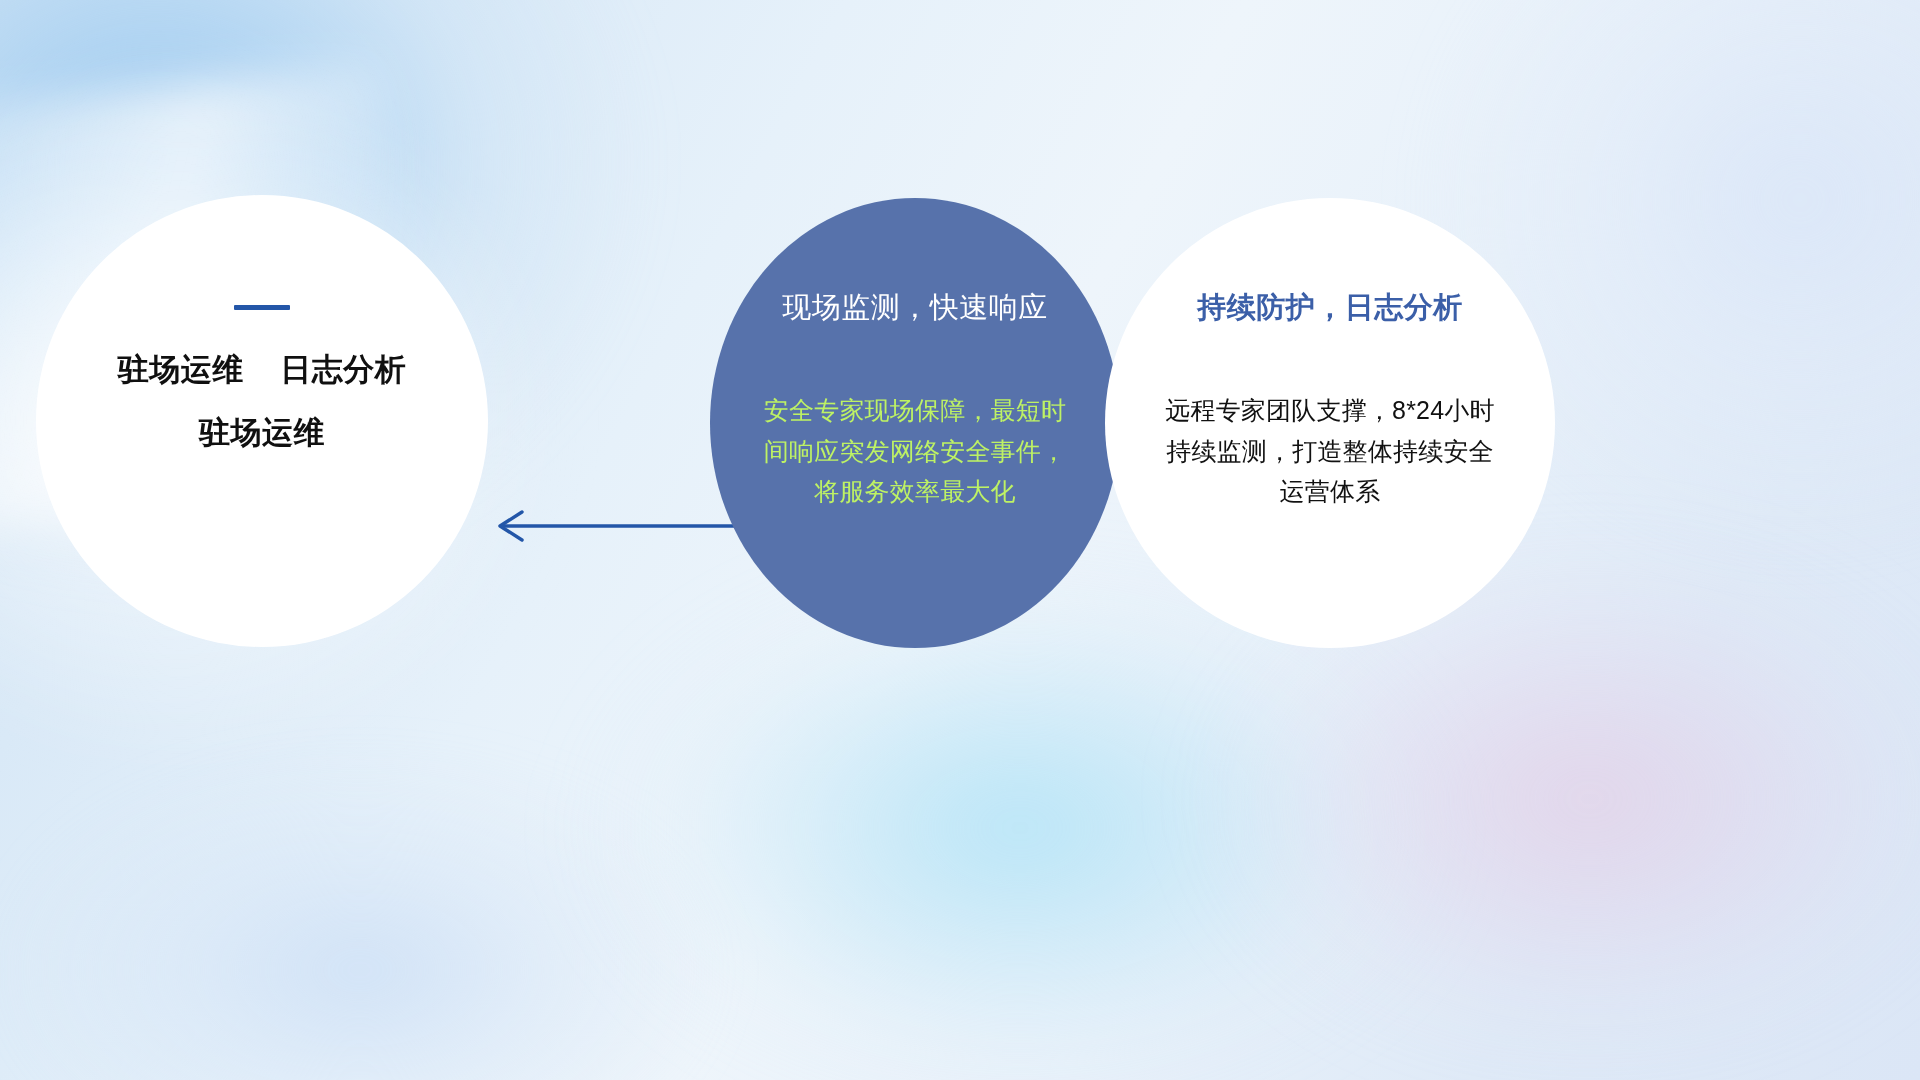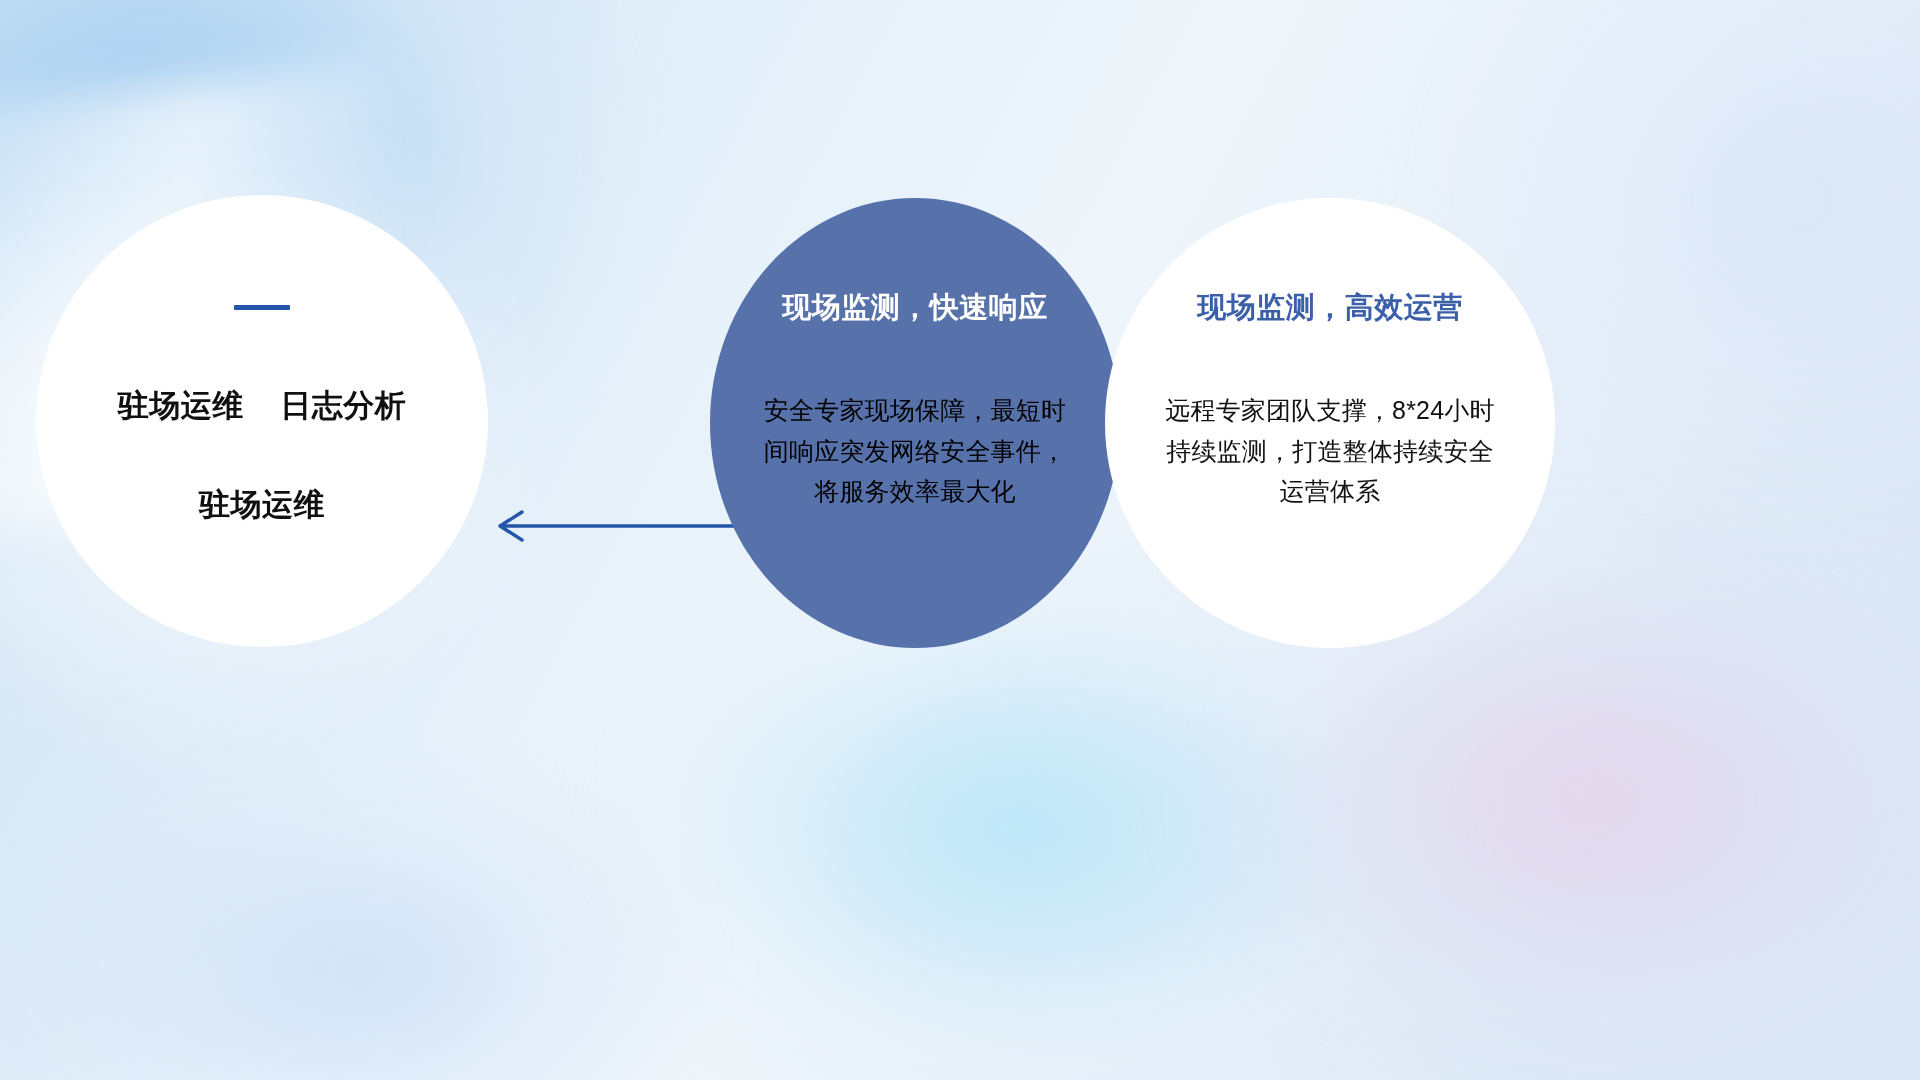--- a/index.html
+++ b/index.html
@@ -132,21 +132,20 @@
   }
 
   .circle-left {
     left: 36px;
     top: 195px;
     width: 452px;
     height: 452px;
     background: #ffffff;
     z-index: 3;
     padding-top: 110px;
-    gap: 36px;
   }
   .dash {
     width: 56px;
     height: 5px;
     background: #2356a8;
     border-radius: 1px;
     margin-bottom: 44px;
   }
   .left-line {
     font-size: 31px;
@@ -163,31 +162,31 @@
     left: 710px;
     top: 198px;
     width: 410px;
     height: 450px;
     background: #5772ab;
     z-index: 4;
     padding-top: 95px;
   }
   .mid-title {
     font-size: 29px;
-    font-weight: 700;
+    font-weight: 400;
     color: #ffffff;
     letter-spacing: 0.5px;
     line-height: 1;
     white-space: nowrap;
   }
   .mid-body {
     margin-top: 68px;
     font-size: 25px;
     font-weight: 400;
-    color: #000000;
+    color: #bef264;
     line-height: 1.62;
     text-align: center;
     width: 310px;
     letter-spacing: 0.2px;
   }
 
   .circle-right {
     left: 1105px;
     top: 198px;
     width: 450px;
@@ -239,17 +238,17 @@
     <div class="left-line">驻场运维    日志分析</div>
     <div class="left-line">驻场运维</div>
   </div>
 
   <div class="circle circle-mid">
     <div class="mid-title">现场监测，快速响应</div>
     <div class="mid-body">安全专家现场保障，最短时间响应突发网络安全事件，将服务效率最大化</div>
   </div>
 
   <div class="circle circle-right">
-    <div class="right-title">现场监测，高效运营</div>
+    <div class="right-title">持续防护，日志分析</div>
     <div class="right-body">远程专家团队支撑，8*24小时持续监测，打造整体持续安全运营体系</div>
   </div>
 
 </div>
 
 </body></html>

